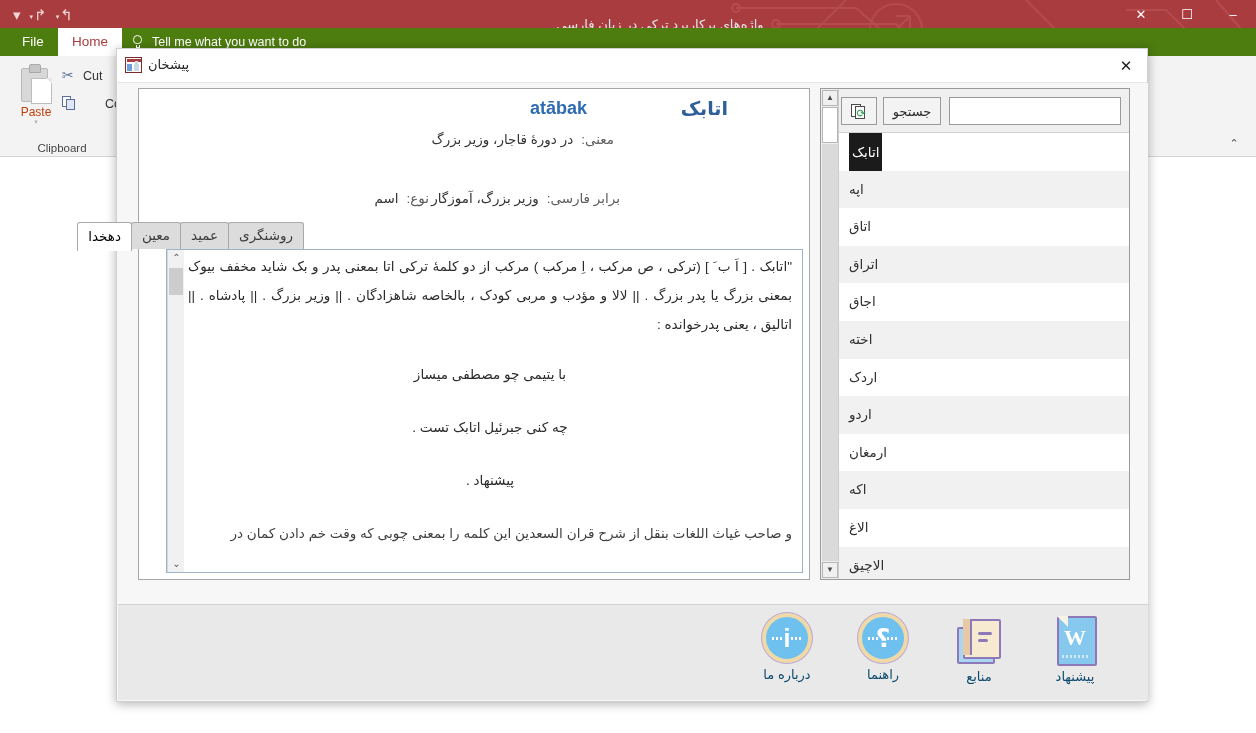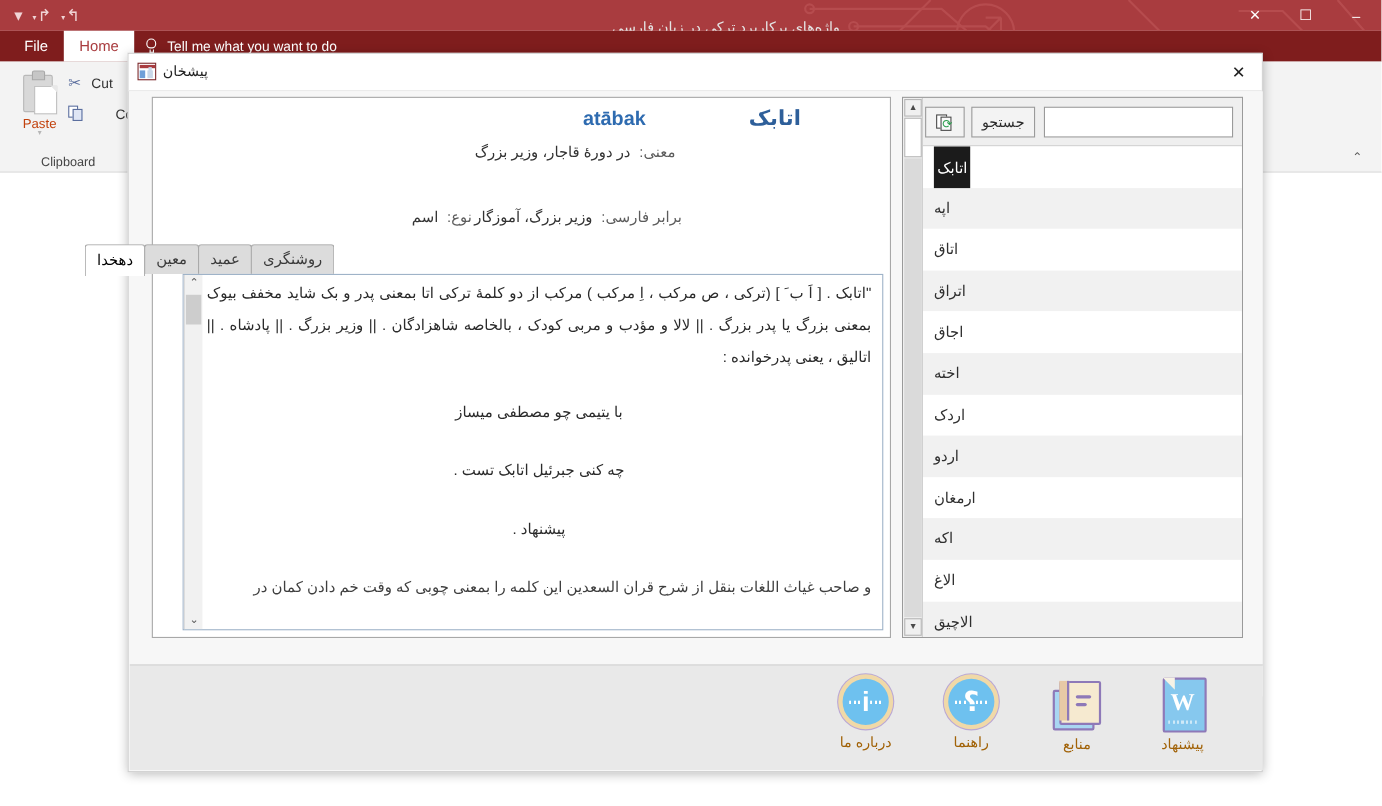--- a/index.html
+++ b/index.html
@@ -44,21 +44,21 @@
     content:"";position:absolute;left:3px;bottom:0;width:16px;height:9px;border-radius:8px 8px 0 0;
     background:#4b4540;
   }
   .wbtns{position:absolute;right:0;top:0;height:28px;display:flex;z-index:4;}
   .wbtns div{
     width:46px;height:28px;display:flex;align-items:center;justify-content:center;
     color:#fff;font-size:13px;cursor:default;
   }
 
   .ribbon-tabs{
-    position:absolute;left:0;top:28px;width:1256px;height:28px;background:#7f1d1d;
+    position:absolute;left:0;top:28px;width:1256px;height:28px;background:#4d7c0f;
   }
   .rtab{
     position:absolute;top:0;height:28px;line-height:28px;padding:0 14px;font-size:13.5px;color:#fff;
     cursor:default;direction:ltr;
   }
   .rtab.file{left:8px;}
   .rtab.home{left:58px;background:#ffffff;color:#a93c3f;}
   .tellme{
     position:absolute;left:132px;top:0;height:28px;display:flex;align-items:center;gap:9px;
     color:#ffffff;font-size:12.5px;direction:ltr;cursor:text;
@@ -251,21 +251,21 @@
   }
   .list-sb .track{position:absolute;left:1px;top:55px;width:16px;bottom:18px;background:#dadada;}
 
   
   .dlg-foot{
     position:absolute;left:1px;bottom:1px;width:1030px;height:95px;background:#e9e9e9;
     border-top:1px solid #d2d2d2;direction:rtl;
   }
   .foot-items{position:absolute;right:36px;top:8px;display:flex;flex-direction:row-reverse;gap:22px;}
   .fitem{width:74px;text-align:center;cursor:default;}
-  .fitem .lbl{font-size:13px;color:#a16207;margin-top:4px;direction:rtl;}
+  .fitem .lbl{font-size:13px;color:#0c4a6e;margin-top:4px;direction:rtl;}
   .circ{
     width:50px;height:50px;border-radius:50%;margin:0 auto;position:relative;
     background:#6ec1ef;border:4px solid #f0d9a8;box-sizing:border-box;
     display:flex;align-items:center;justify-content:center;
     color:#ffffff;font-size:25px;font-weight:bold;
     box-shadow:0 0 0 1px #b9a7d6;
   }
   .circ .dots{position:absolute;left:6px;right:6px;top:50%;height:0;}
   .circ .dots::before,.circ .dots::after{
     content:"";position:absolute;top:-1.5px;width:11px;height:3px;

